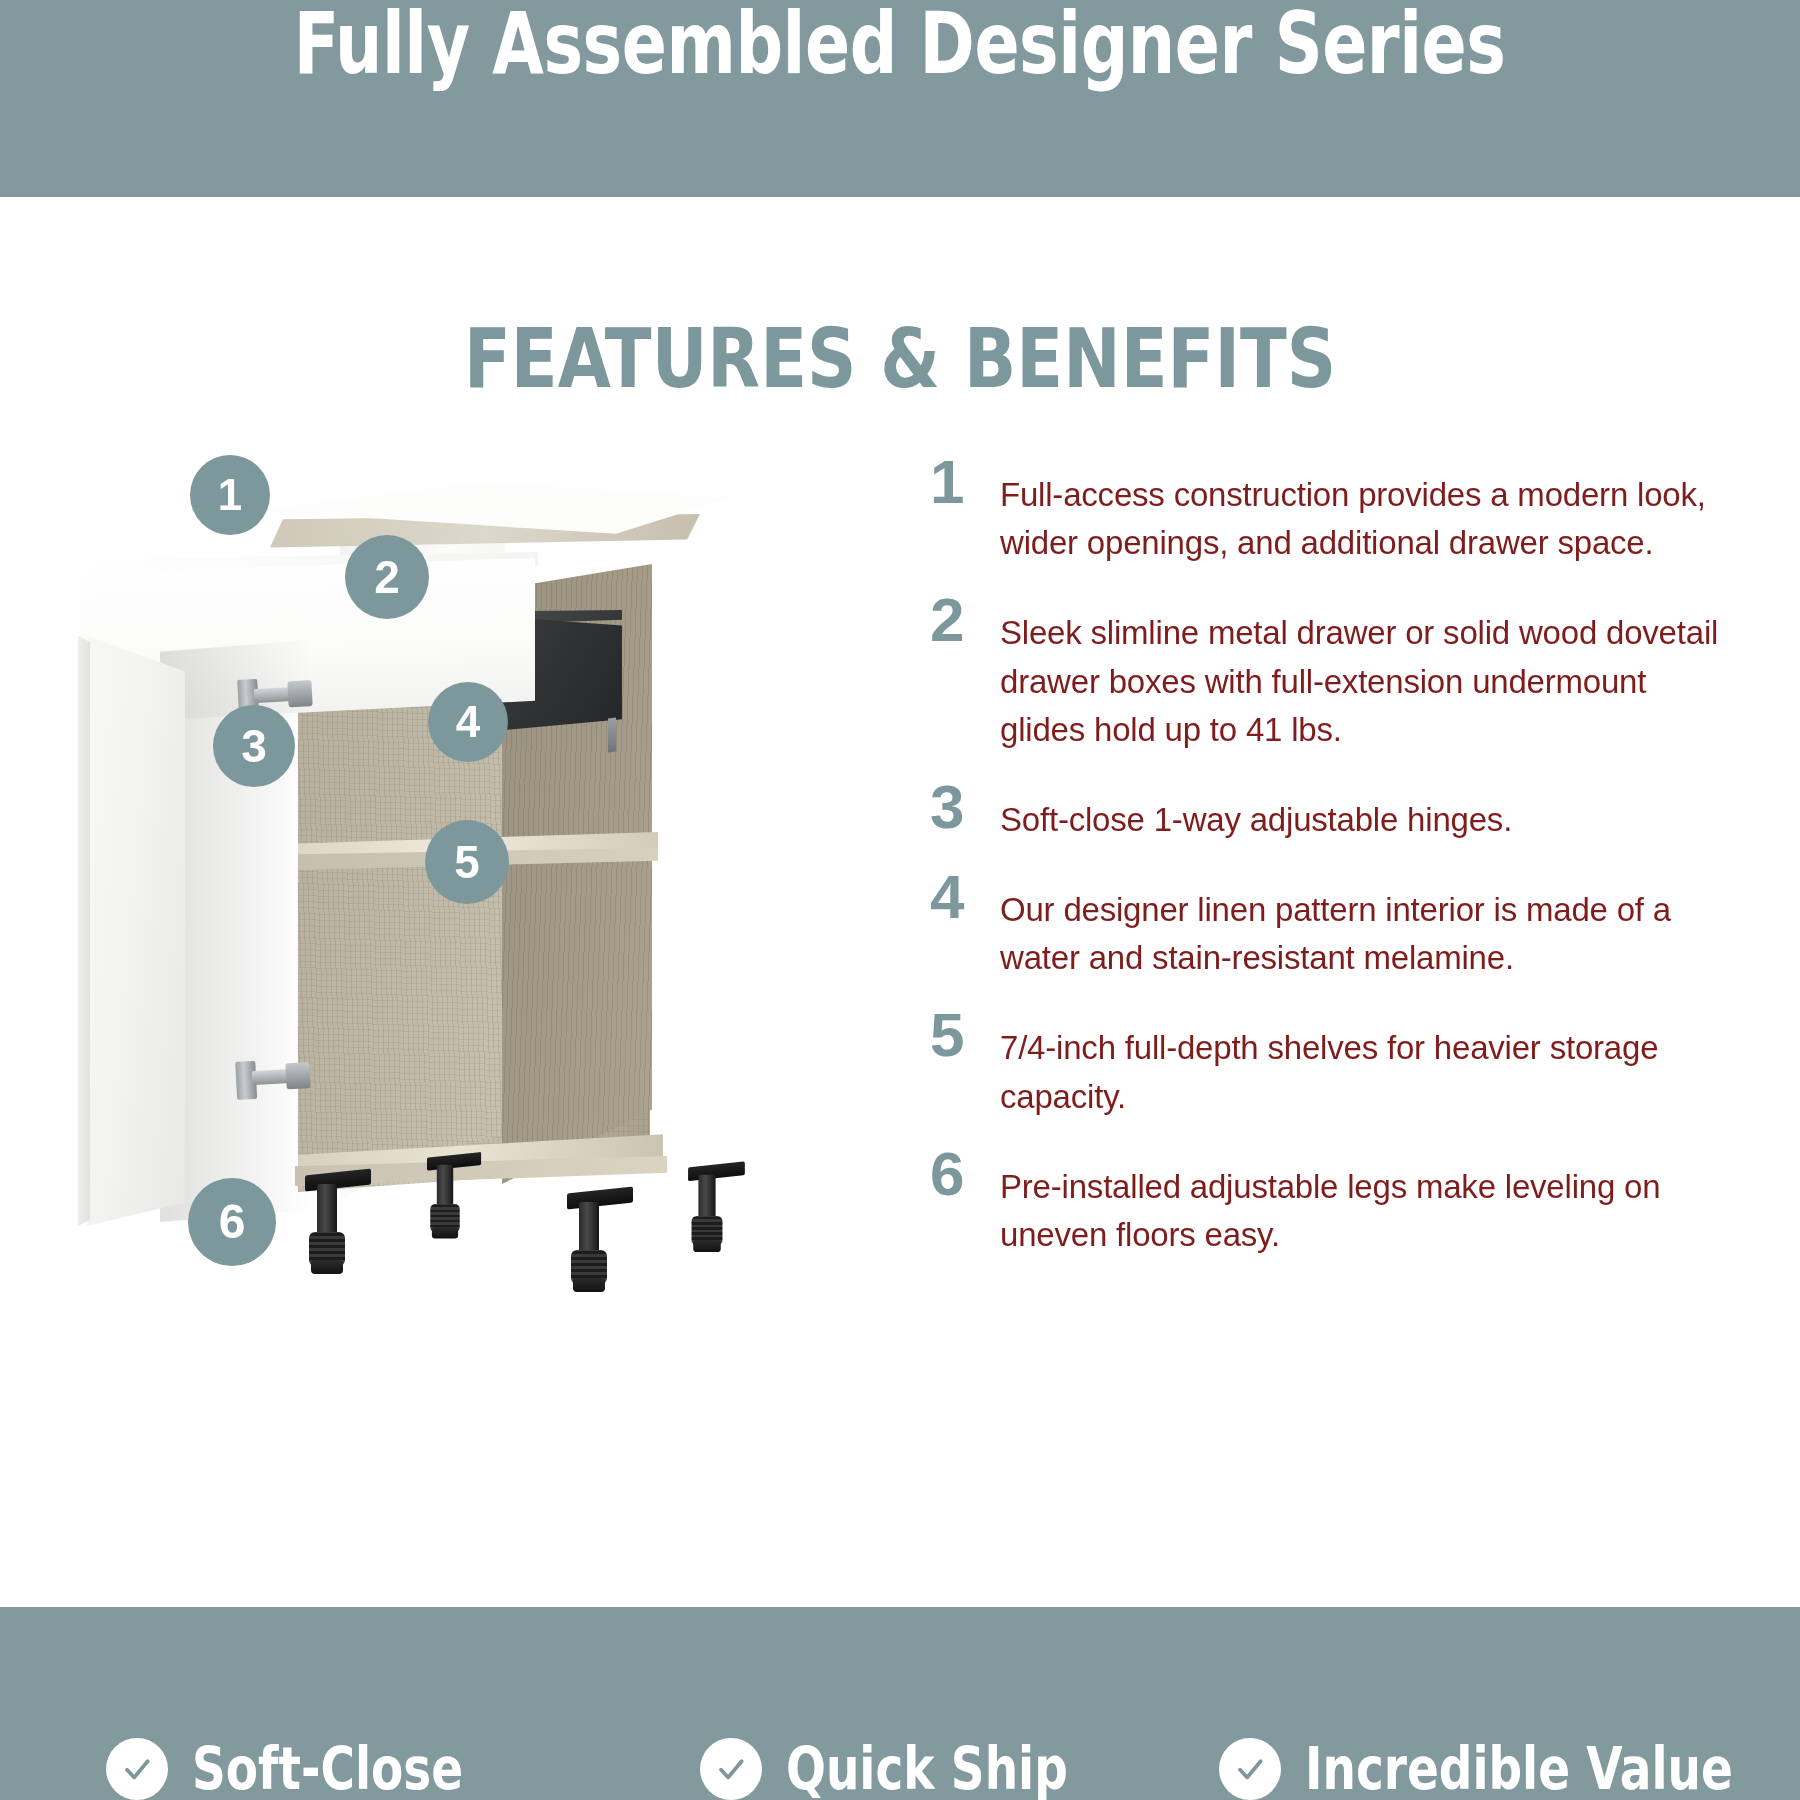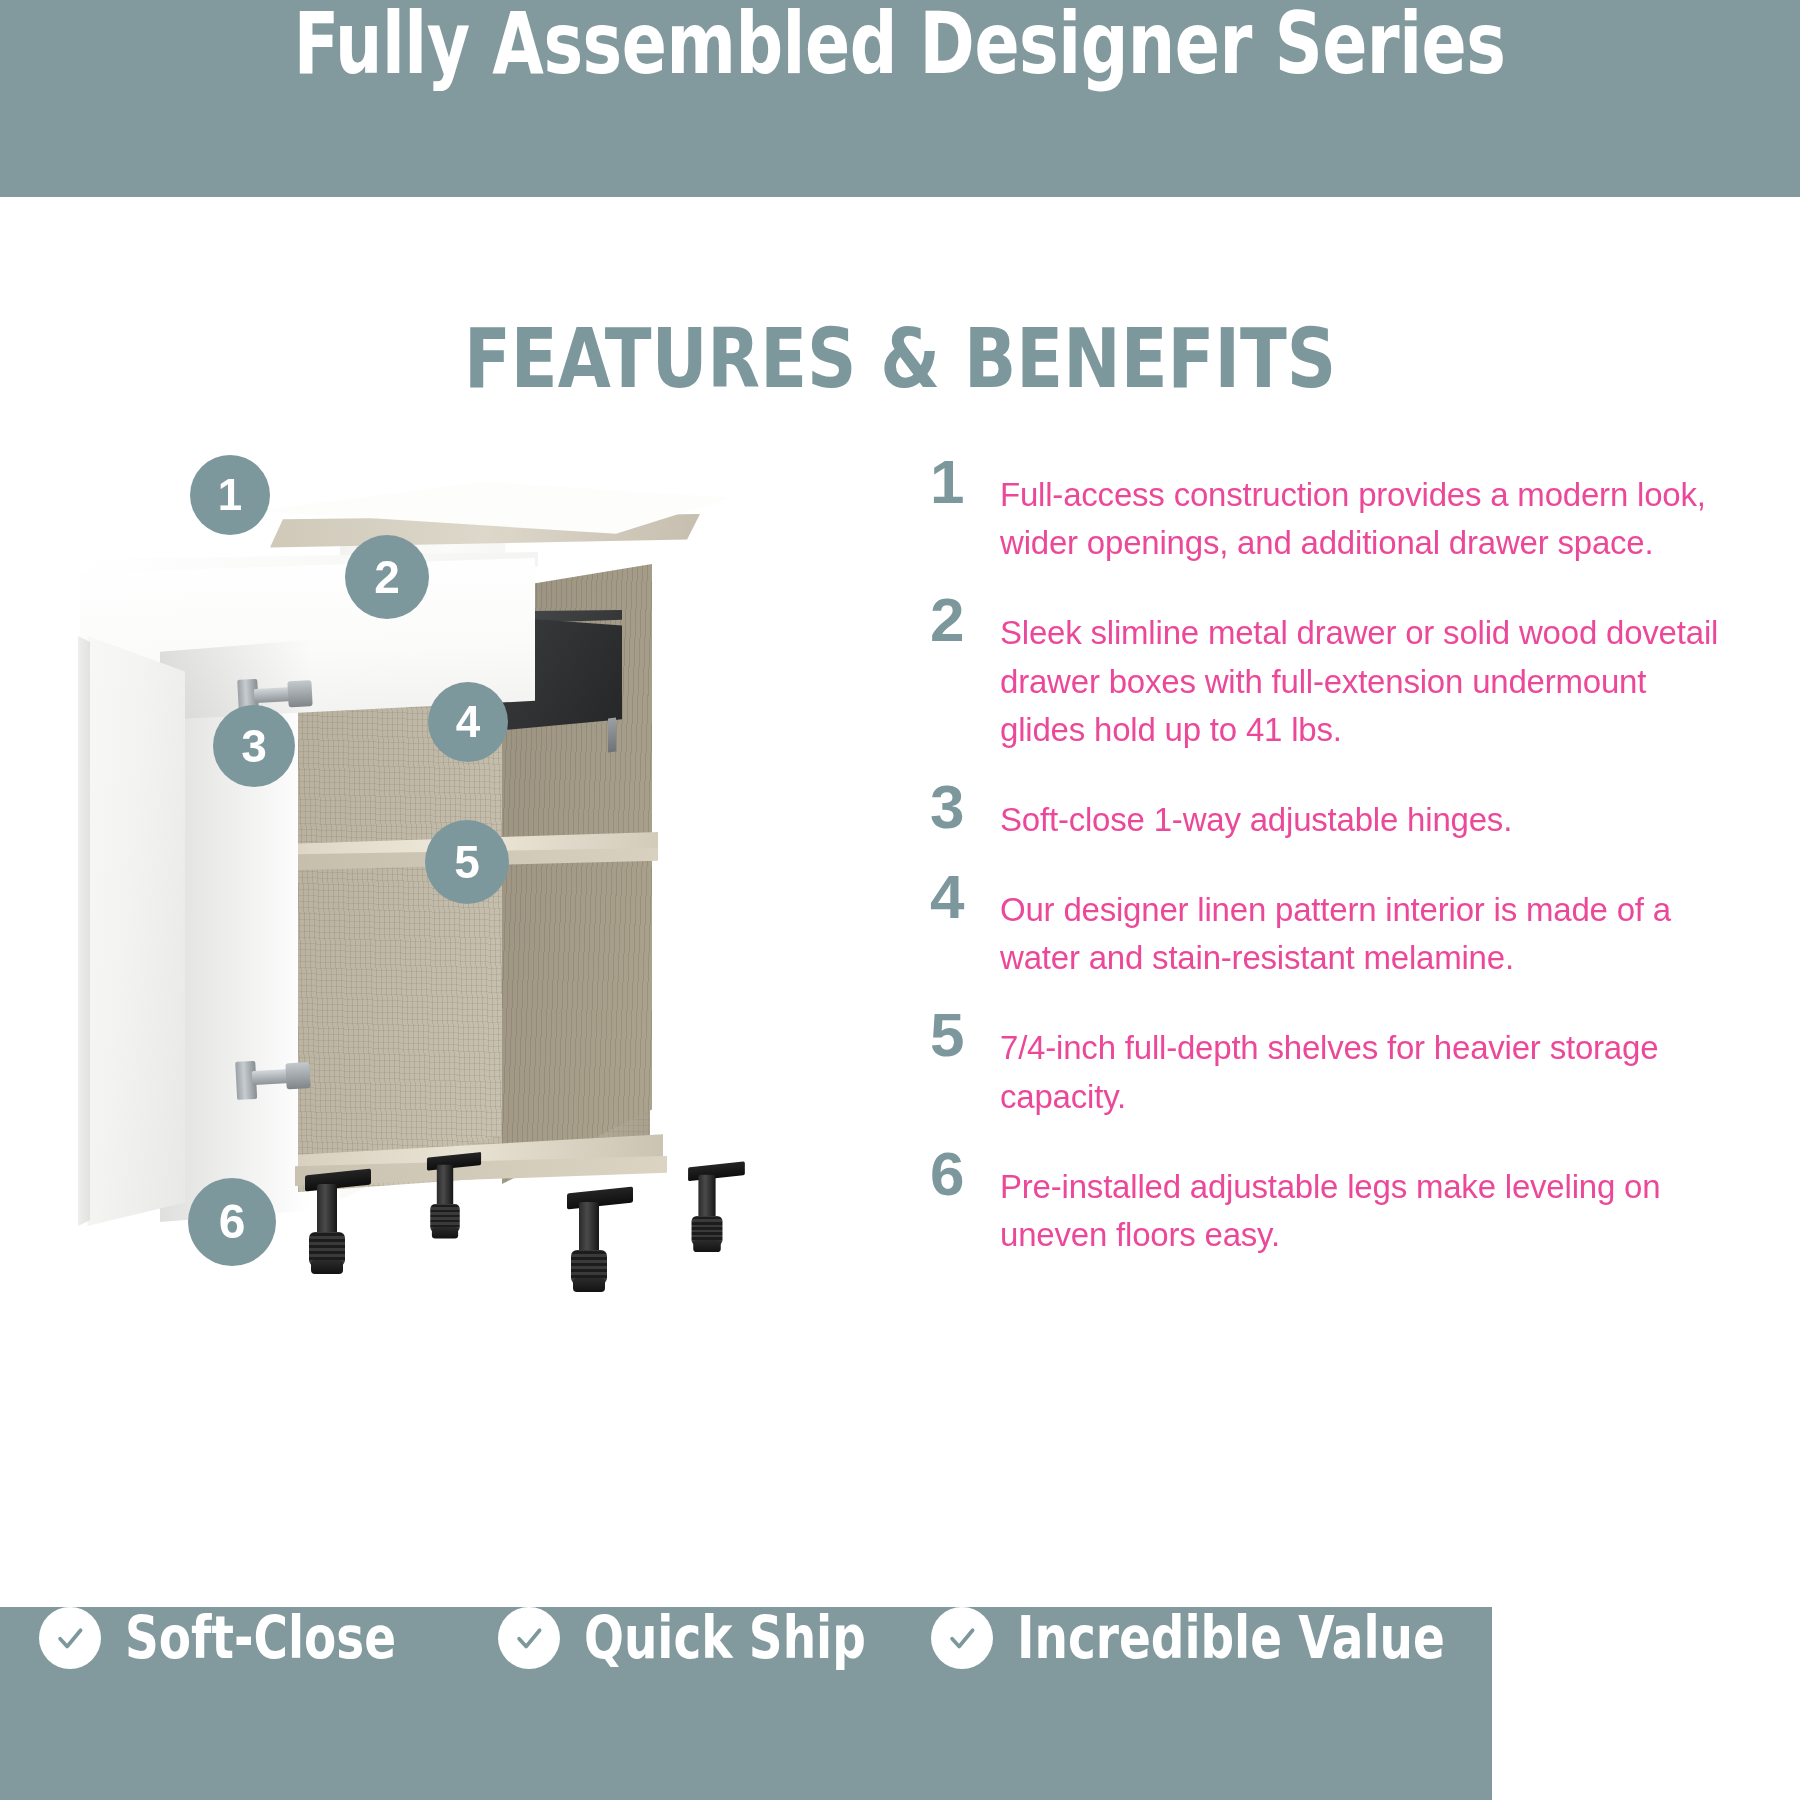--- a/index.html
+++ b/index.html
@@ -255,33 +255,33 @@
     color:#7d989c;
     font-family:"Liberation Sans", sans-serif;
     font-weight:bold;
     font-size:62px;
     line-height:.82;
     text-align:left;
     padding-top:2px;
   }
   .feature-text{
     flex:1 1 auto;
-    color:#ec4899;
+    color:#7f1d1d;
     font-family:"Liberation Sans", sans-serif;
     font-size:33px;
     line-height:1.46;
     letter-spacing:-0.2px;
     padding-top:16px;
   }
 
   
   .footer-band{
-    position:absolute; left:0; bottom:0; width:1492px; height:193px;
+    position:absolute; left:0; bottom:0; width:1800px; height:193px;
     background:#829a9e;
-    display:flex; align-items:flex-start;
+    display:flex; align-items:flex-end;
   }
   .footer-item{
     flex:1 1 0;
     display:flex; align-items:center; justify-content:center;
     gap:24px;
   }
   .check-circle{
     width:62px; height:62px; border-radius:50%;
     background:#ffffff;
     display:flex; align-items:center; justify-content:center;

